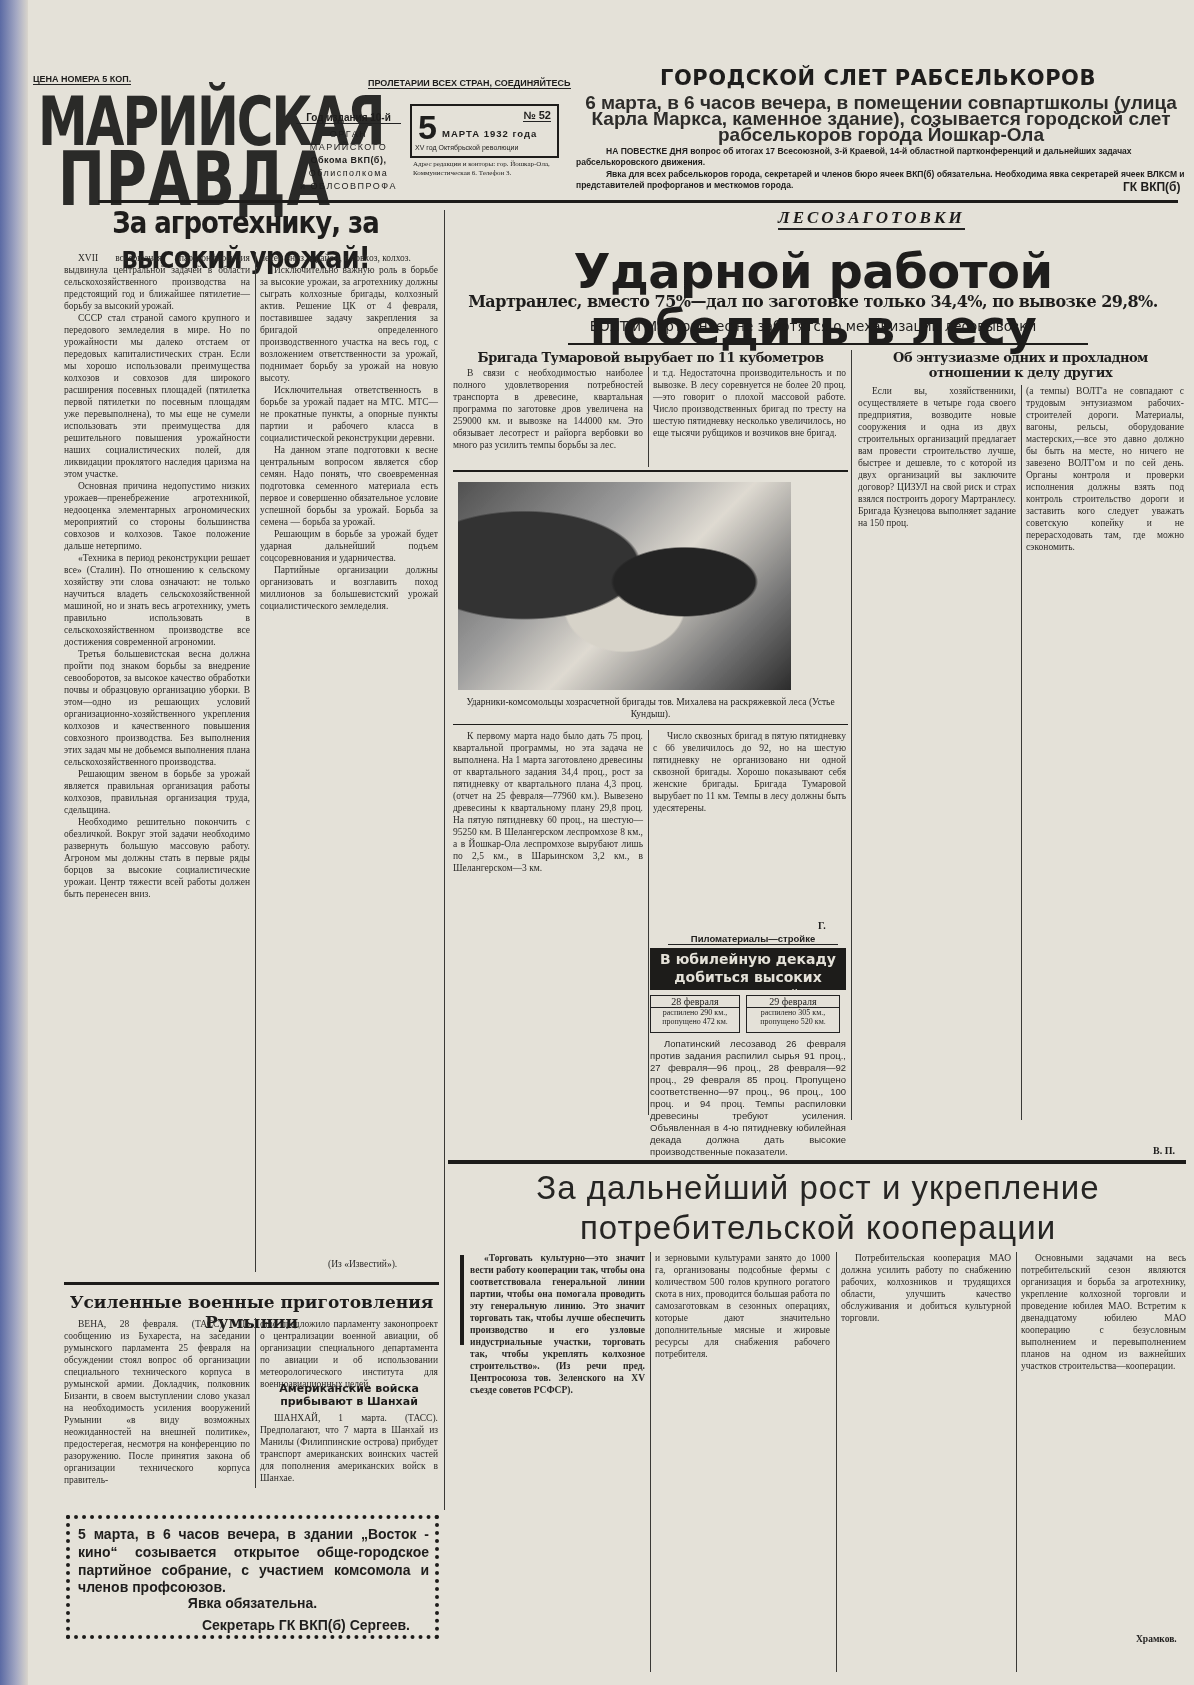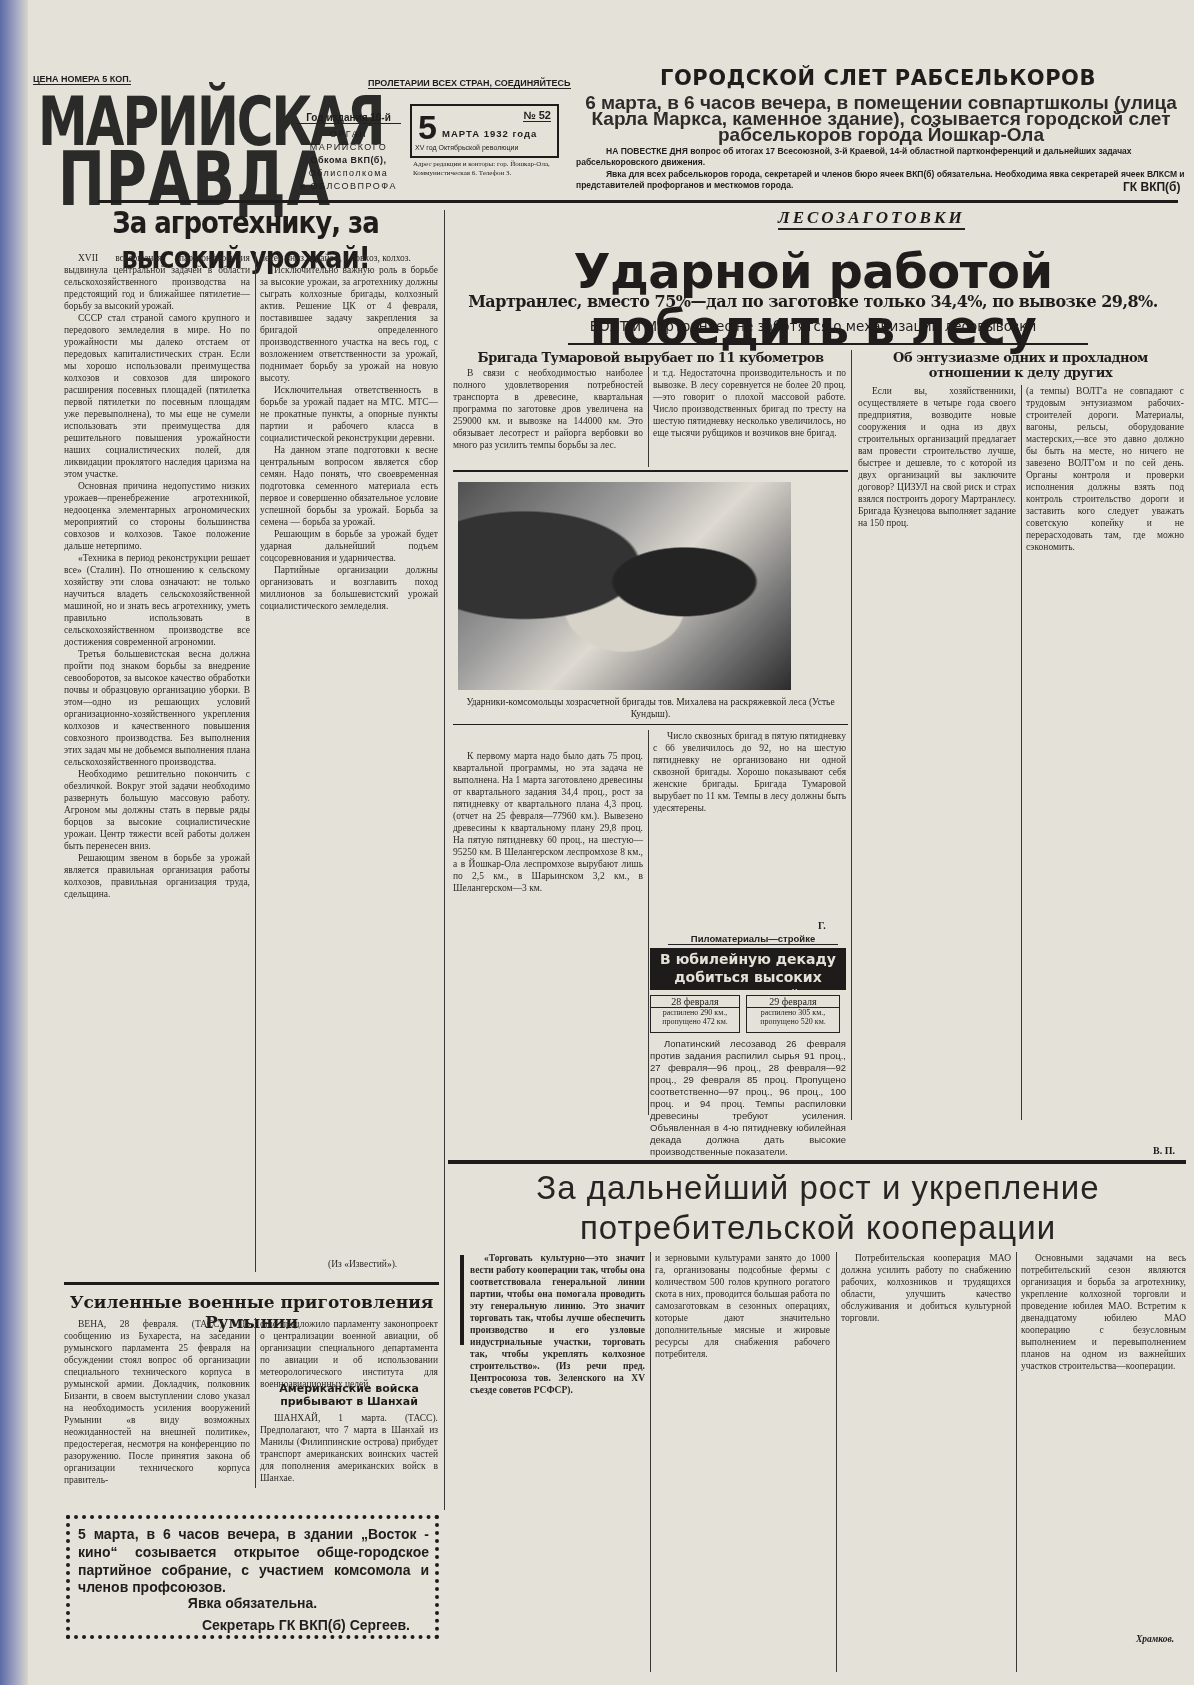--- a/index.html
+++ b/index.html
@@ -61,22 +61,22 @@
 
   <div class="rule" style="left:70px;top:200px;width:1080px;height:3px;"></div>
 
   <div class="abs hl" style="left:30px;top:210px;width:375px;font-size:26px;letter-spacing:-1px;transform:scaleY(1.15);">За агротехнику, за высокий урожай!</div>
   <div class="abs txt" style="left:36px;top:252px;width:186px;">
     <p>XVII всесоюзная партконференция выдвинула центральной задачей в области сельскохозяйственного производства на предстоящий год и ближайшее пятилетие—борьбу за высокий урожай.</p>
     <p>СССР стал страной самого крупного и передового земледелия в мире. Но по урожайности мы далеко отстаем от передовых капиталистических стран. Если мы хорошо использовали преимущества колхозов и совхозов для широкого расширения посевных площадей (пятилетка первой пятилетки по посевным площадям уже перевыполнена), то мы еще не сумели использовать эти преимущества для решительного повышения урожайности наших социалистических полей, для ликвидации проклятого наследия царизма на этом участке.</p>
     <p>Основная причина недопустимо низких урожаев—пренебрежение агротехникой, недооценка элементарных агрономических мероприятий со стороны большинства совхозов и колхозов. Такое положение дальше нетерпимо.</p>
     <p>«Техника в период реконструкции решает все» (Сталин). По отношению к сельскому хозяйству эти слова означают: не только научиться владеть сельскохозяйственной машиной, но и знать весь агротехнику, уметь правильно использовать в сельскохозяйственном производстве все достижения современной агрономии.</p>
     <p>Третья большевистская весна должна пройти под знаком борьбы за внедрение севооборотов, за высокое качество обработки почвы и образцовую организацию уборки. В этом—одно из решающих условий организационно-хозяйственного укрепления колхозов и качественного повышения совхозного производства. Без выполнения этих задач мы не добьемся выполнения плана сельскохозяйственного производства.</p>
+    <p>Решающим звеном в борьбе за урожай является правильная организация работы колхозов, правильная организация труда, сдельщина.</p>
     <p>Необходимо решительно покончить с обезличкой. Вокруг этой задачи необходимо развернуть большую массовую работу. Агроном мы должны стать в первые ряды борцов за высокие социалистические урожаи. Центр тяжести всей работы должен быть перенесен вниз.</p>
-    <p>Решающим звеном в борьбе за урожай является правильная организация работы колхозов, правильная организация труда, сдельщина.</p>
   </div>
   <div class="vrule" style="left:227px;top:252px;height:1020px;"></div>
   <div class="abs txt" style="left:232px;top:252px;width:178px;">
     <p style="text-indent:0">несен вниз, в район, в совхоз, колхоз.</p>
     <p>Исключительно важную роль в борьбе за высокие урожаи, за агротехнику должны сыграть колхозные бригады, колхозный актив. Решение ЦК от 4 февраля, поставившее задачу закрепления за бригадой определенного производственного участка на весь год, с возложением ответственности за урожай, поднимает борьбу за урожай на новую высоту.</p>
     <p>Исключительная ответственность в борьбе за урожай падает на МТС. МТС—не прокатные пункты, а опорные пункты партии и рабочего класса в социалистической реконструкции деревни.</p>
     <p>На данном этапе подготовки к весне центральным вопросом является сбор семян. Надо понять, что своевременная подготовка семенного материала есть первое и совершенно обязательное условие успешной борьбы за урожай. Борьба за семена — борьба за урожай.</p>
     <p>Решающим в борьбе за урожай будет ударная дальнейший подъем соцсоревнования и ударничества.</p>
     <p>Партийные организации должны организовать и возглавить поход миллионов за большевистский урожай социалистического земледелия.</p>
   </div>
@@ -118,21 +118,21 @@
   <div class="vrule" style="left:620px;top:367px;height:100px;"></div>
   <div class="abs txt" style="left:625px;top:367px;width:193px;">
       <p style="text-indent:0">и т.д. Недостаточна производительность и по вывозке. В лесу соревнуется не более 20 проц.—это говорит о плохой массовой работе. Число производственных бригад по тресту на шестую пятидневку несколько увеличилось, но еще тысячи рубщиков и возчиков вне бригад.</p>
     </div>
   <div class="rule" style="left:425px;top:470px;width:395px;height:1.5px;"></div>
 
   <div class="abs photo" style="left:430px;top:482px;width:333px;height:208px;"></div>
   <div class="abs" style="left:425px;top:696px;width:395px;text-align:center;font-size:9.5px;line-height:12px;">Ударники-комсомольцы хозрасчетной бригады тов. Михалева на раскряжевкой леса (Устье Кундыш).</div>
   <div class="rule" style="left:425px;top:724px;width:395px;height:1px;"></div>
 
-  <div class="abs txt" style="left:425px;top:730px;width:190px;margin-top:20px;">
+  <div class="abs txt" style="left:425px;top:730px;width:190px;">
       <p>К первому марта надо было дать 75 проц. квартальной программы, но эта задача не выполнена. На 1 марта заготовлено древесины от квартального задания 34,4 проц., рост за пятидневку от квартального плана 4,3 проц. (отчет на 25 февраля—77960 км.). Вывезено древесины к квартальному плану 29,8 проц. На пятую пятидневку 60 проц., на шестую—95250 км. В Шелангерском леспромхозе 8 км., а в Йошкар-Ола леспромхозе вырубают лишь по 2,5 км., в Шарьинском 3,2 км., в Шелангерском—3 км.</p>
     </div>
   <div class="vrule" style="left:620px;top:730px;height:385px;"></div>
   <div class="abs txt" style="left:625px;top:730px;width:193px;">
       <p>Число сквозных бригад в пятую пятидневку с 66 увеличилось до 92, но на шестую пятидневку не организовано ни одной сквозной бригады. Хорошо показывают себя женские бригады. Бригада Тумаровой вырубает по 11 км. Темпы в лесу должны быть удесятерены.</p>
     </div>
   <div class="abs" style="left:790px;top:920px;font-size:10px;font-weight:bold;">Г.</div>
 
   <div class="abs sans" style="left:640px;top:933px;width:170px;text-align:center;font-size:9.5px;font-weight:bold;border-bottom:1px solid #222;">Пиломатериалы—стройке</div>
   <div class="abs" style="left:622px;top:948px;width:196px;height:42px;background:#1d1c1a;"></div>
@@ -172,15 +172,15 @@
       <p style="text-indent:0">и зерновыми культурами занято до 1000 га, организованы подсобные фермы с количеством 500 голов крупного рогатого скота в них, проводится большая работа по самозаготовкам в сезонных операциях, которые дают значительно дополнительные мясные и жировые ресурсы для снабжения рабочего потребителя.</p>
     </div>
   <div class="vrule" style="left:808px;top:1252px;height:420px;"></div>
   <div class="abs txt" style="left:813px;top:1252px;width:170px;">
       <p>Потребительская кооперация МАО должна усилить работу по снабжению рабочих, колхозников и трудящихся области, улучшить качество обслуживания и добиться культурной торговли.</p>
     </div>
   <div class="vrule" style="left:988px;top:1252px;height:420px;"></div>
   <div class="abs txt" style="left:993px;top:1252px;width:165px;">
       <p>Основными задачами на весь потребительский сезон являются организация и борьба за агротехнику, укрепление колхозной торговли и проведение юбилея МАО. Встретим к двенадцатому юбилею МАО кооперацию с безусловным выполнением и перевыполнением планов на одном из важнейших участков строительства—кооперации.</p>
     </div>
-  <div class="abs" style="left:1108px;top:1634px;font-size:9.5px;font-weight:bold;font-style:italic;">Храмков.</div>
+  <div class="abs" style="left:1108px;top:1634px;font-size:9.5px;font-weight:bold;">Храмков.</div>
 
 </div>
 
 </body></html>

